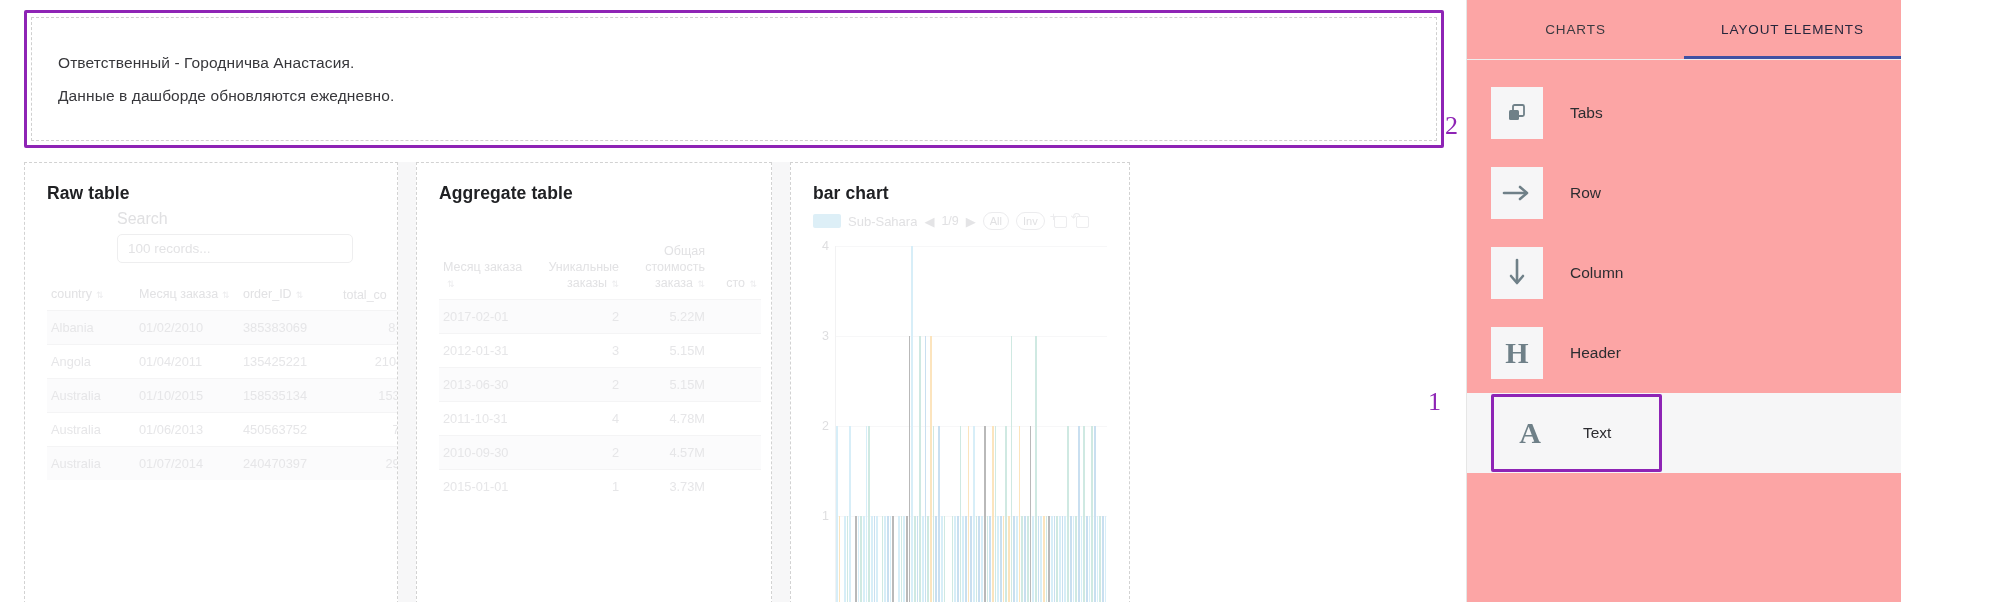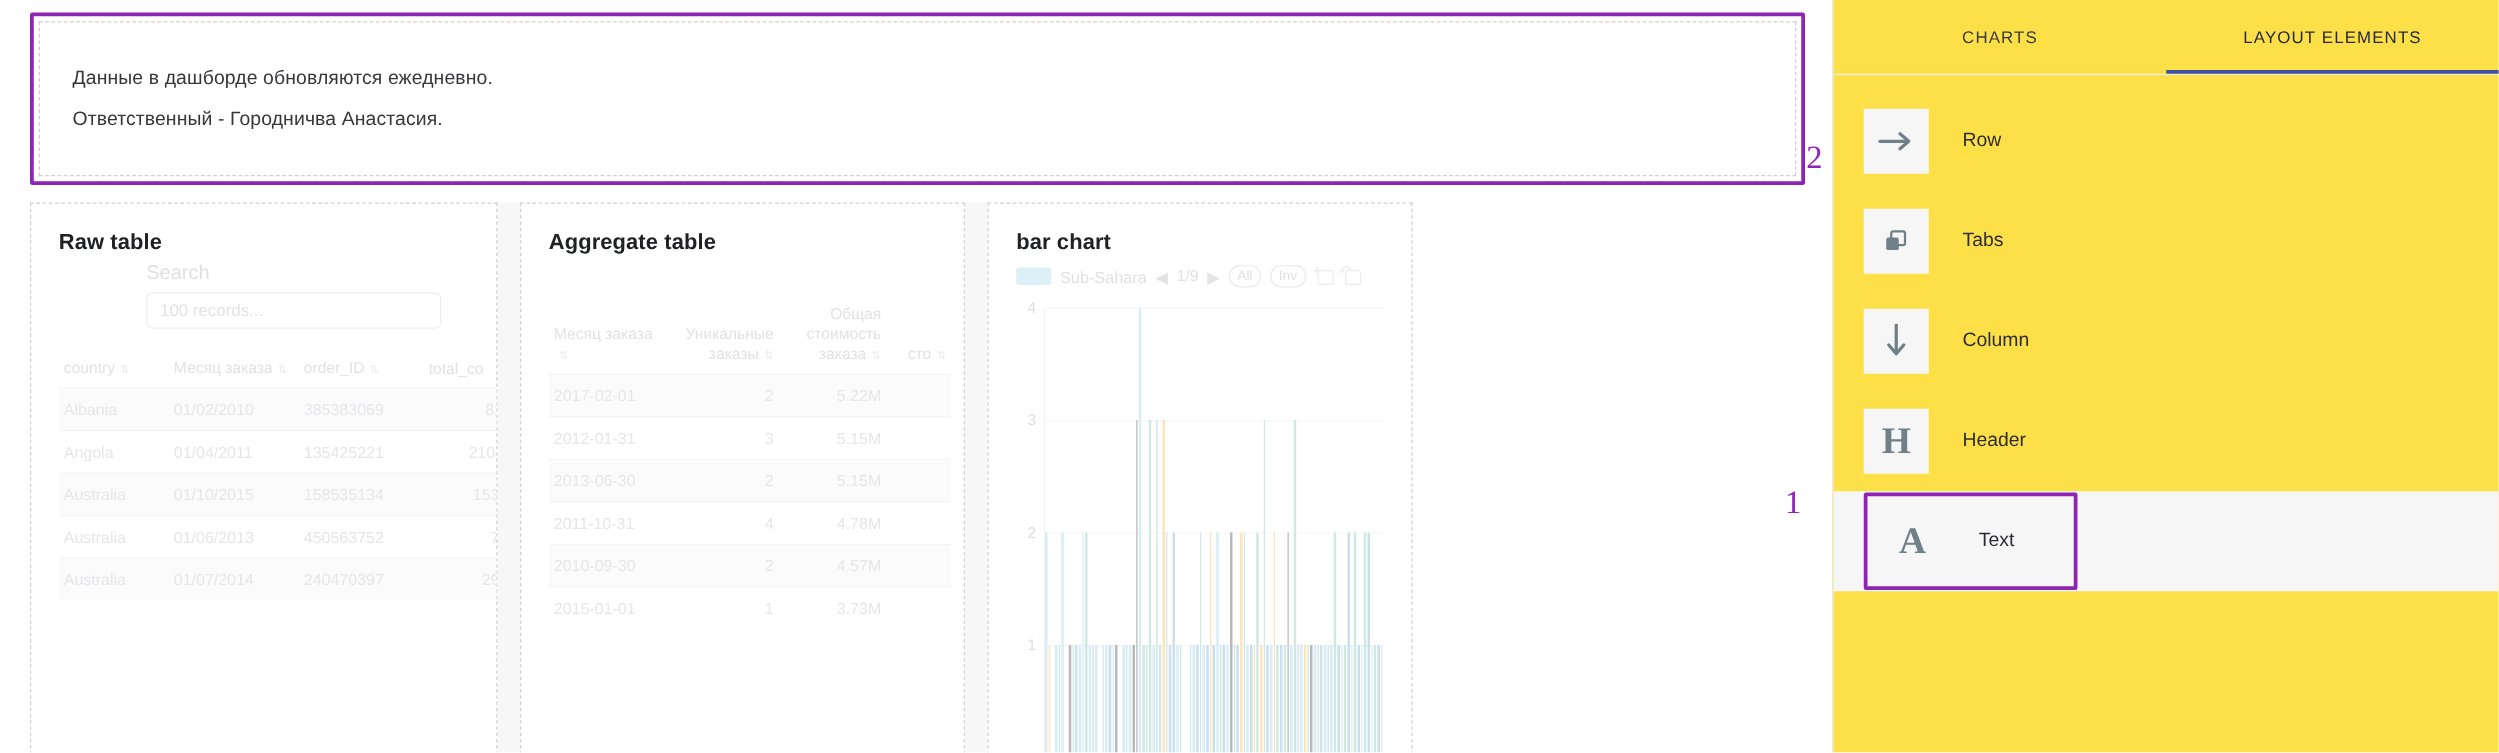--- a/index.html
+++ b/index.html
@@ -178,22 +178,22 @@
     position: absolute; left: 0; right: 0; height: 1px; background: #f7f7f8;
   }
   .bars {
     position: absolute; left: 0; right: 0; bottom: 0; top: 0;
     display: flex; align-items: flex-end; gap: 0;
   }
   .bar { flex: 1 1 auto; min-width: 0; }
 
   
   .panel {
-    width: 533px; height: 602px;
-    background: #fde047;
+    width: 435px; height: 602px;
+    background: #fca5a5;
     border-left: 1px solid #e6e6e6;
     position: relative;
   }
   .panel-tabs {
     display: flex; height: 60px; align-items: stretch;
     border-bottom: 1px solid #eeeeee;
   }
   .ptab {
     flex: 1 1 50%;
     display: flex; align-items: center; justify-content: center;
@@ -239,22 +239,22 @@
 </style>
 </head>
 <body>
 
 <div class="app">
 
   <div class="canvas">
 
     <div class="text-widget-wrap">
       <div class="text-widget-inner">
+        <div class="text-line">Ответственный - Городничва Анастасия.</div>
         <div class="text-line">Данные в дашборде обновляются ежедневно.</div>
-        <div class="text-line">Ответственный - Городничва Анастасия.</div>
       </div>
     </div>
 
     <div class="annot annot-2">2</div>
 
     <div class="cards-row">
 
       <div class="card-dash card-1">
         <div class="card-body">
           <div class="card-title">Raw table</div>
@@ -522,36 +522,36 @@
 
   <div class="panel">
     <div class="panel-tabs">
       <div class="ptab">CHARTS</div>
       <div class="ptab active">LAYOUT ELEMENTS</div>
     </div>
     <div class="panel-list">
 
       <div class="panel-item">
         <div class="item-icon-box">
+          <svg width="22" height="22" viewBox="0 0 22 22" aria-hidden="true">
+            <rect x="7" y="3" width="11" height="11" rx="1.5" fill="none" stroke="#6f8088" stroke-width="1.8"></rect>
+            <rect x="3" y="8" width="10" height="10" rx="1.5" fill="#6f8088"></rect>
+          </svg>
+        </div>
+        <div class="item-label">Tabs</div>
+      </div>
+
+      <div class="panel-item">
+        <div class="item-icon-box">
           <svg width="30" height="22" viewBox="0 0 30 22" aria-hidden="true">
             <line x1="2" y1="11" x2="24" y2="11" stroke="#6f8088" stroke-width="2.6" stroke-linecap="round"></line>
             <polyline points="18,5 25,11 18,17" fill="none" stroke="#6f8088" stroke-width="2.6" stroke-linecap="round" stroke-linejoin="round"></polyline>
           </svg>
         </div>
         <div class="item-label">Row</div>
-      </div>
-
-      <div class="panel-item">
-        <div class="item-icon-box">
-          <svg width="22" height="22" viewBox="0 0 22 22" aria-hidden="true">
-            <rect x="7" y="3" width="11" height="11" rx="1.5" fill="none" stroke="#6f8088" stroke-width="1.8"></rect>
-            <rect x="3" y="8" width="10" height="10" rx="1.5" fill="#6f8088"></rect>
-          </svg>
-        </div>
-        <div class="item-label">Tabs</div>
       </div>
 
       <div class="panel-item">
         <div class="item-icon-box">
           <svg width="22" height="30" viewBox="0 0 22 30" aria-hidden="true">
             <line x1="11" y1="2" x2="11" y2="24" stroke="#6f8088" stroke-width="2.6" stroke-linecap="round"></line>
             <polyline points="5,18 11,25 17,18" fill="none" stroke="#6f8088" stroke-width="2.6" stroke-linecap="round" stroke-linejoin="round"></polyline>
           </svg>
         </div>
         <div class="item-label">Column</div>

